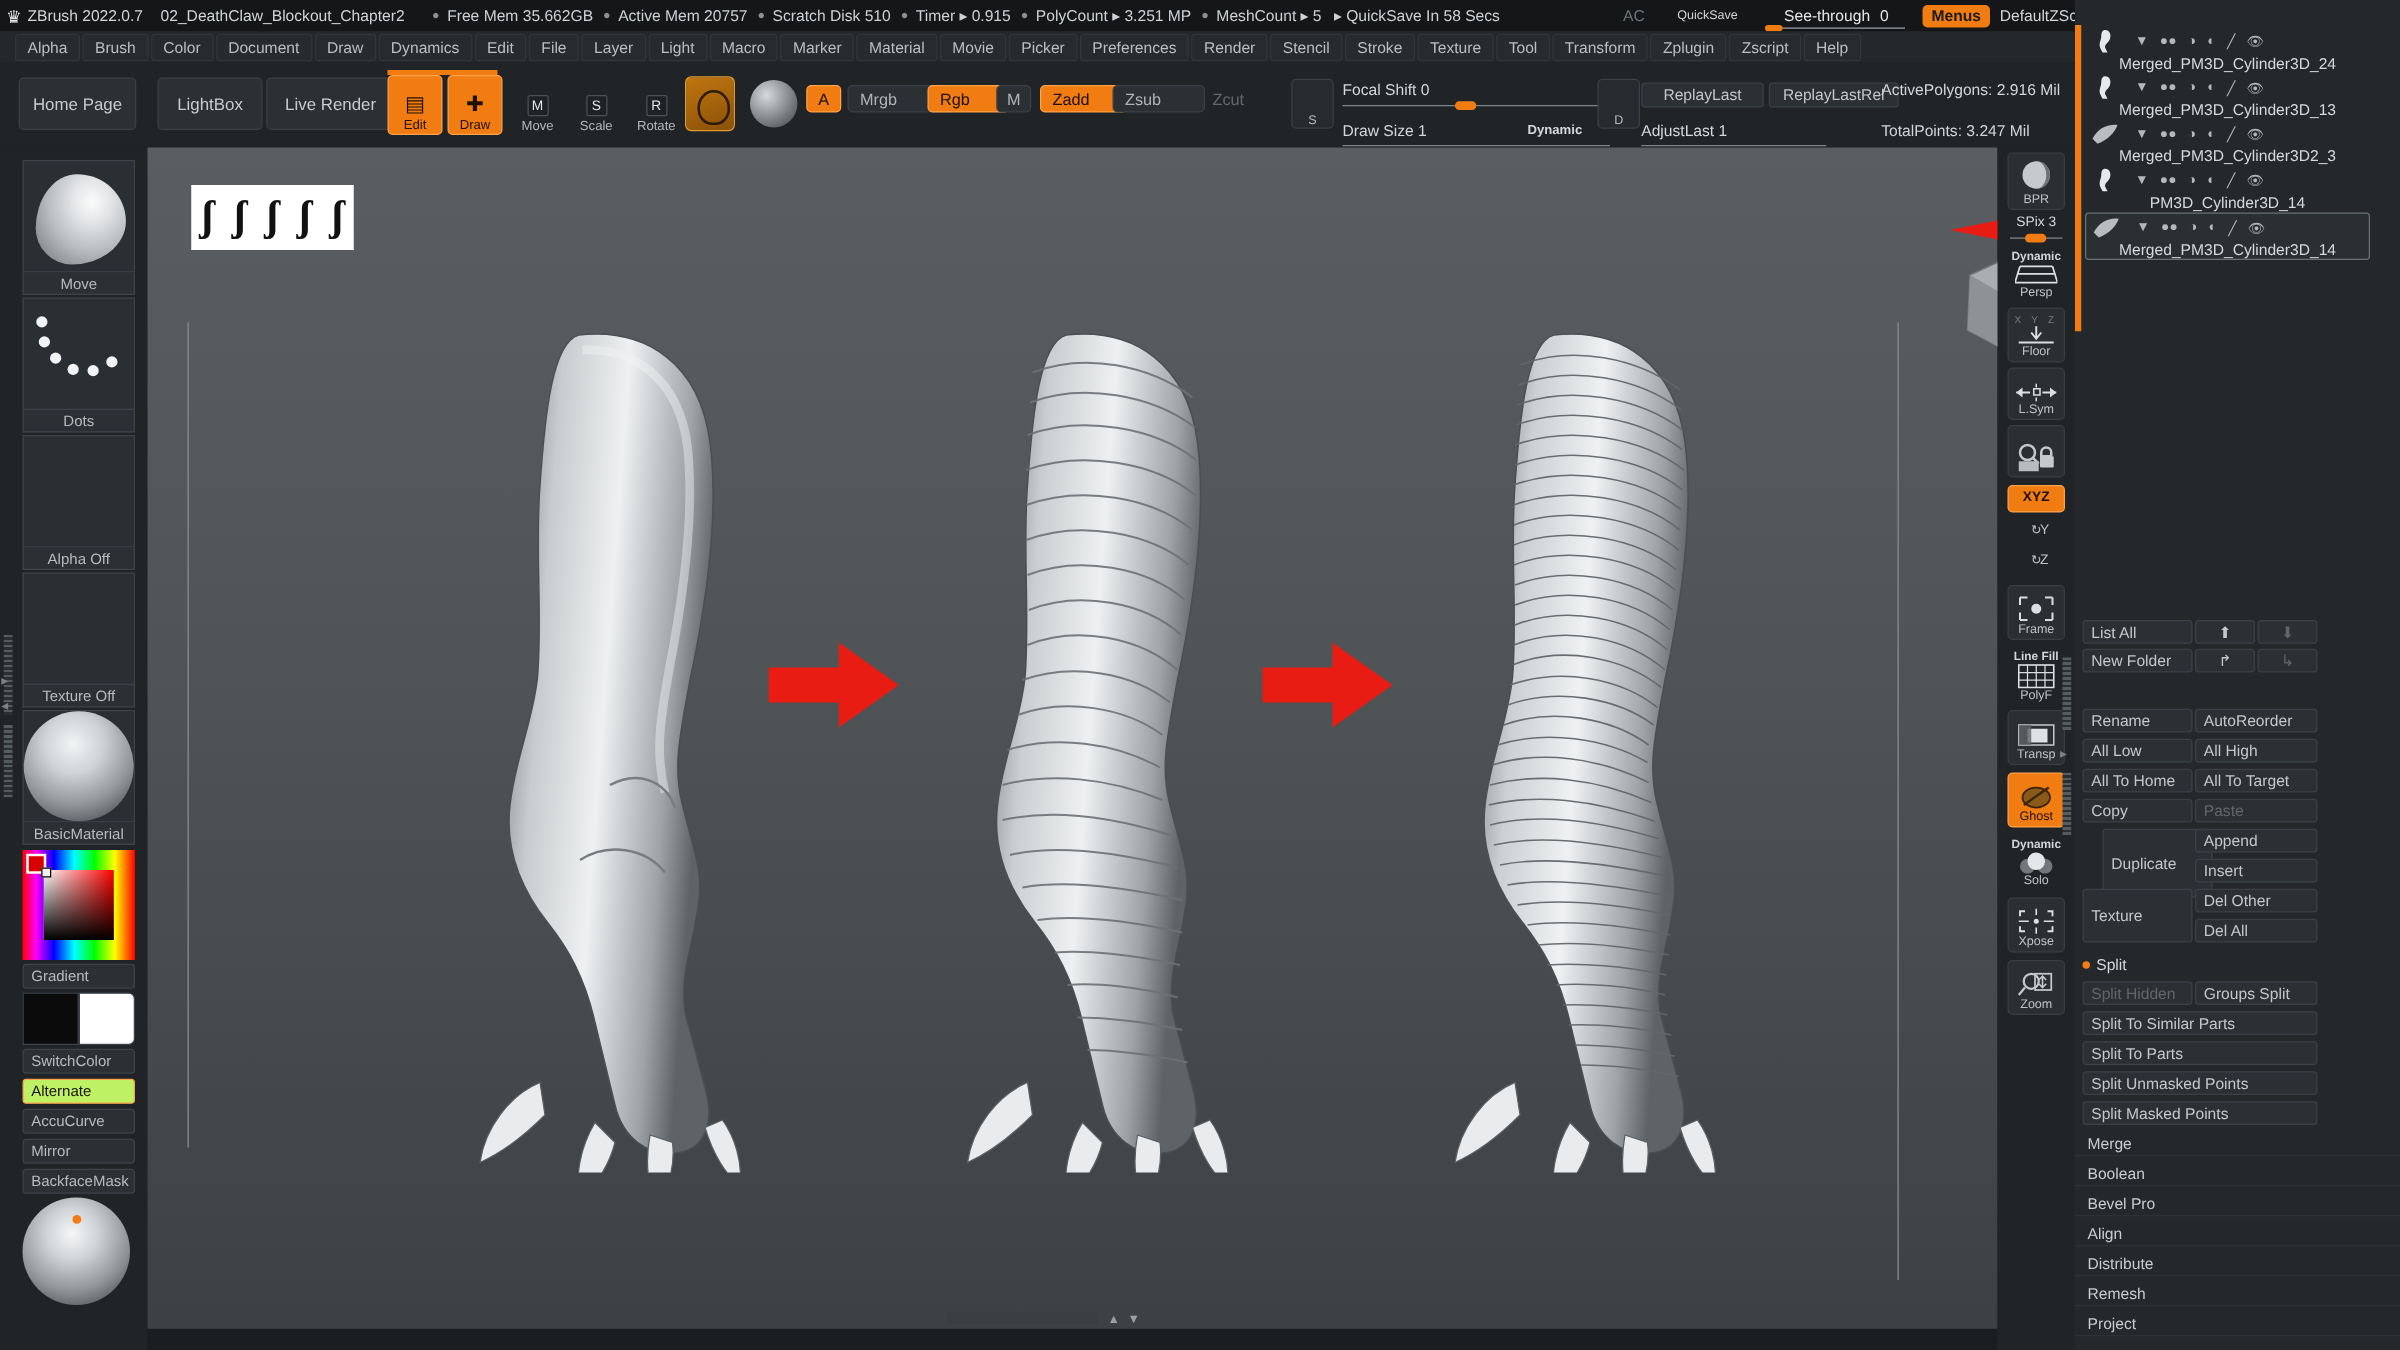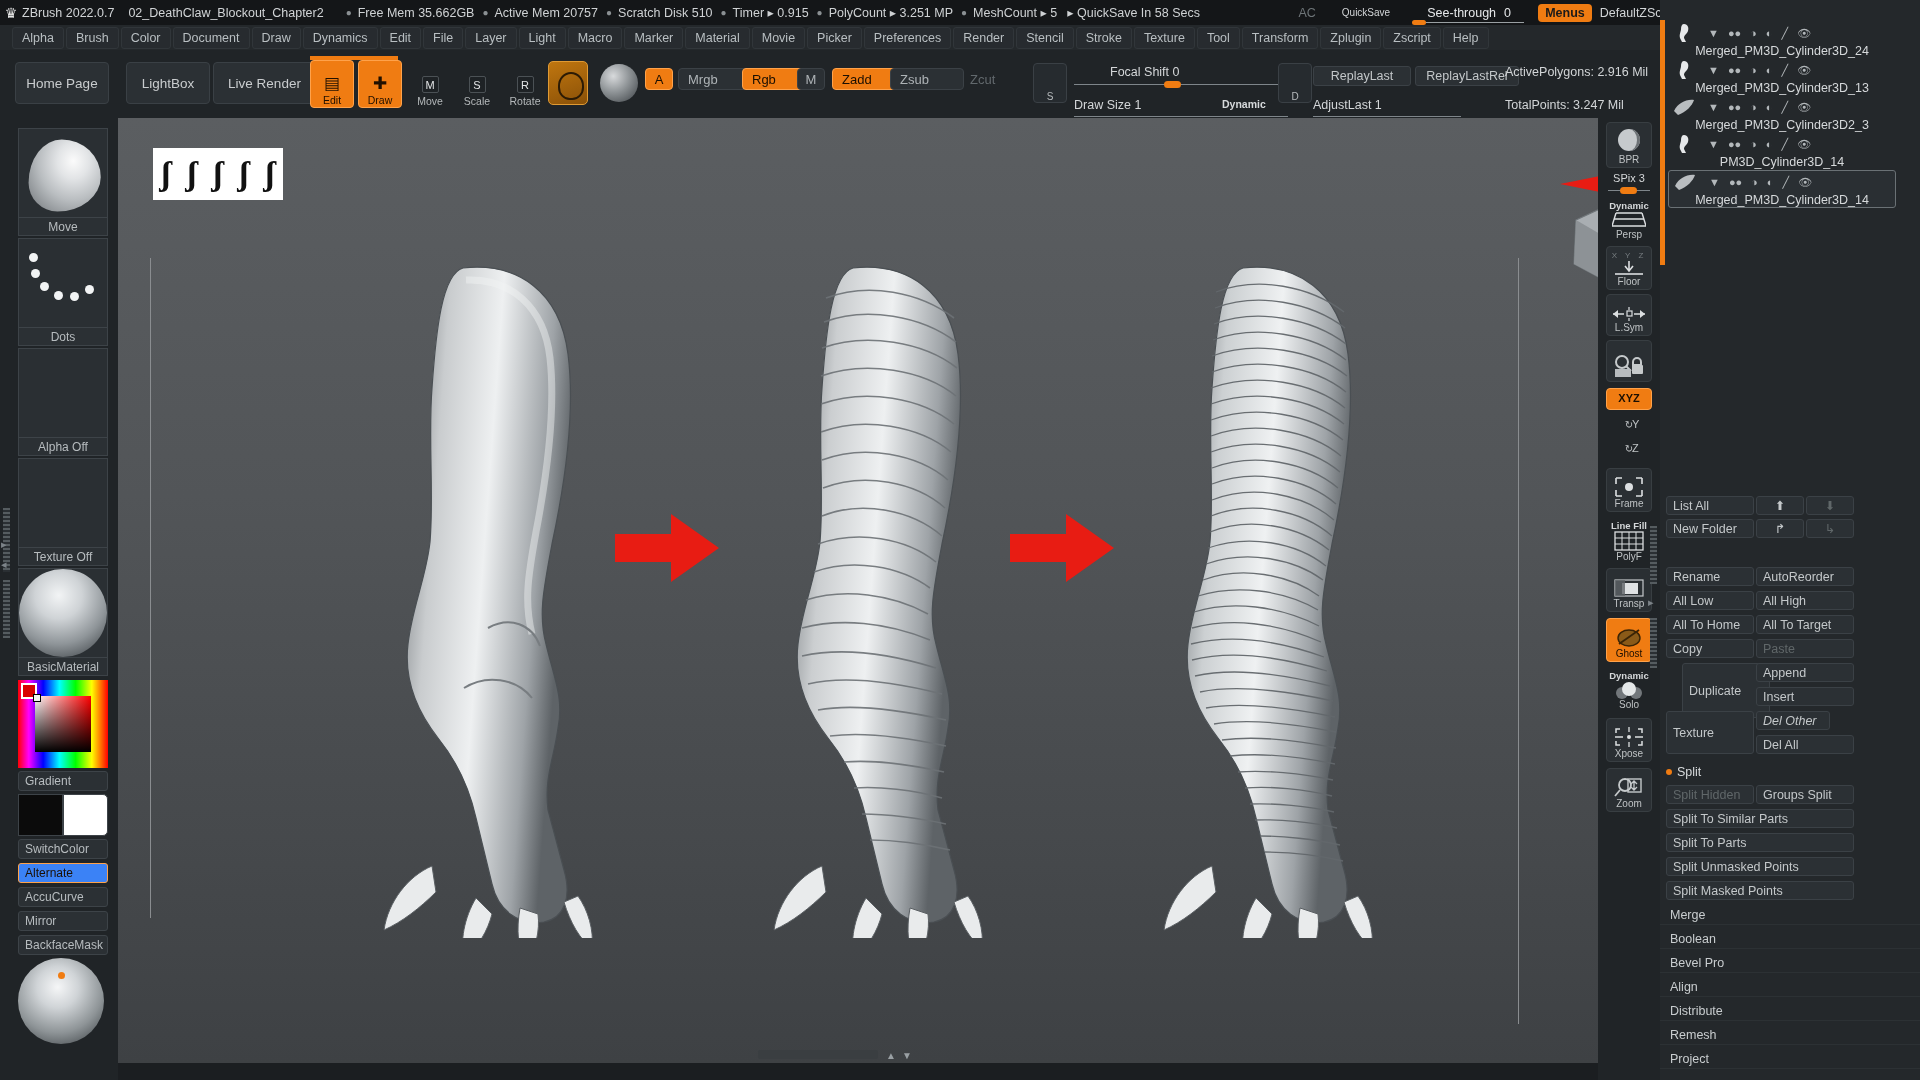--- a/index.html
+++ b/index.html
@@ -162,21 +162,21 @@
   }
   .cp-sel { position:absolute; left:3px; top:3px; width:16px; height:16px; border:2px solid #fff; background:#d90000; }
   .cp-cross { position:absolute; left:15px; top:14px; width:8px; height:8px; border:1px solid #000; background:#f2f2f2; }
   .blackbox { position:absolute; left:18px; width:45px; height:42px; background:#0b0b0b; border:1px solid #3d4348; }
   .whitebox { position:absolute; left:63px; width:45px; height:42px; background:#fff; border:1px solid #3d4348; border-radius:0 5px 5px 0; }
   .lbtn {
     position:absolute; left:18px; width:90px; height:20px;
     border:1px solid #3d4348; border-radius:3px; background:#2b3034;
     font-size:12px; color:#b7bcbf; display:flex; align-items:center; padding-left:6px;
   }
-  .lbtn.on { background:#3b82f6; color:#1b0f02; border-color:#ffa24a; }
+  .lbtn.on { background:#bef264; color:#1b0f02; border-color:#ffa24a; }
   .bigball {
     position:absolute; left:18px; width:86px; height:86px; border-radius:50%;
     background: radial-gradient(circle at 46% 34%, #f5f6f7 0%, #d0d4d7 28%, #8e9497 62%, #2e3337 100%);
   }
   .bigball::after { content:""; position:absolute; left:40px; top:14px; width:7px; height:7px; background:#f07c12; border-radius:50%; }
 
   .gripL { position:absolute; left:3px; width:7px; background: repeating-linear-gradient(#555c60 0 2px, #2a2f33 2px 4px); }
   .arrowL { position:absolute; left:1px; color:#7c8388; font-size:11px; }
   .canvas-outer { position:absolute; left:118px; top:118px; width:1480px; bottom:0; background:#1b1e21; }
   .cnv {
@@ -360,21 +360,21 @@
     <div class="sliderknob" style="left:835px; top:114px;"></div>
 
     <div class="sliderlabel" style="left:850px; top:98px;">Z Intensity 51</div>
     <div class="sliderline" style="left:850px; top:117px; width:167px;"></div>
     <div class="sliderknob" style="left:932px; top:114px;"></div>
 
     <div class="circbtn" style="left:1033px; top:13px;">
       <span>S</span>
     </div>
 
-    <div class="sliderlabel" style="left:1074px; top:15px;margin-left:36px;">Focal Shift 0</div>
+    <div class="sliderlabel" style="left:1074px; top:15px;">Focal Shift 0</div>
     <div class="sliderline" style="left:1074px; top:34px; width:214px;"></div>
     <div class="sliderknob" style="left:1164px; top:31px;"></div>
 
     <div class="sliderlabel" style="left:1074px; top:48px;">Draw Size 1</div>
     <div class="sliderline" style="left:1074px; top:66px; width:214px;"></div>
     <div class="dynamic-lbl" style="left:1222px; top:48px;">Dynamic</div>
 
     <div class="circbtn" style="left:1278px; top:13px;">
       <span>D</span>
     </div>
@@ -868,21 +868,21 @@
     <div class="rp-btn" style="left:96px; top:615px; width:98px;">All To Target</div>
 
     <div class="rp-btn" style="left:6px; top:639px; width:88px;">Copy</div>
     <div class="rp-btn dim" style="left:96px; top:639px; width:98px;">Paste</div>
 
     <div class="rp-btn" style="left:22px; top:663px; width:88px; height:55px;">Duplicate</div>
     <div class="rp-btn" style="left:96px; top:663px; width:98px;">Append</div>
     <div class="rp-btn" style="left:96px; top:687px; width:98px;">Insert</div>
 
     <div class="rp-btn" style="left:6px; top:711px; width:88px; height:43px;">Texture</div>
-    <div class="rp-btn" style="left:96px; top:711px; width:74px;font-style:italic;">Del Other</div>
+    <div class="rp-btn" style="left:96px; top:711px; width:98px;">Del Other</div>
     <div class="rp-btn" style="left:96px; top:735px; width:98px;">Del All</div>
 
     <div class="rp-section" style="left:6px; top:765px;justify-content:center;">
       <span class="secdot"></span>
       <span>Split</span>
     </div>
 
     <div class="rp-btn dim" style="left:6px; top:785px; width:88px;">Split Hidden</div>
     <div class="rp-btn" style="left:96px; top:785px; width:98px;">Groups Split</div>
     <div class="rp-btn" style="left:6px; top:809px; width:188px;">Split To Similar Parts</div>

